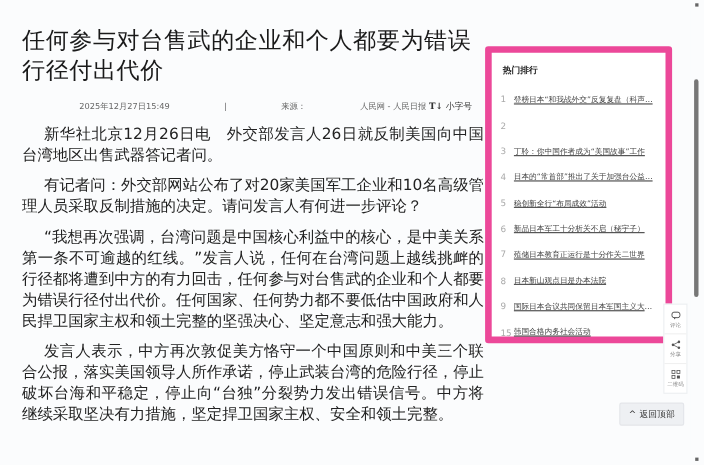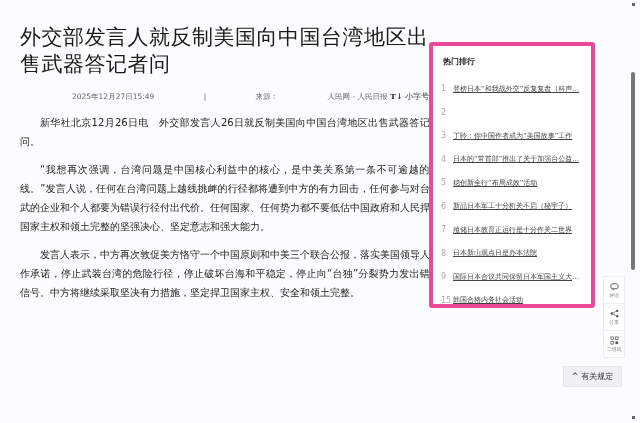--- a/index.html
+++ b/index.html
@@ -20,26 +20,26 @@
     position:relative; margin-top:12px; height:14px;
     font-size:7.5px; color:#666;
   }
   .meta-left { position:absolute; left:8px; top:2px; white-space:nowrap; }
   .meta-left span { margin-right:3px;margin-left:44px; }
   .font-size-btn {
     position:absolute; left:343px; top:0px; font-size:8px; color:#333;
     cursor:pointer; padding:1px 3px;margin-left:24px;
   }
   .font-size-btn b { font-weight:bold; font-family:"DejaVu Serif",serif; }
-  .body { margin-top:9px; font-size:10px; line-height:19px; color:#222; }
+  .body { margin-top:9px; font-size:14px; line-height:19px; color:#222; }
   .para { margin:0 0 9px 0; text-indent:20px; text-align:justify; }
 
   .sidebar-card {
-    position:absolute; left:429px; top:42px; width:158px; height:258px;
-    background:#fff; border:4px solid #ec4899; border-radius:3px;
+    position:absolute; left:441px; top:42px; width:158px; height:258px;
+    background:#fff; border:6px solid #ec4899; border-radius:3px;
   }
   .hot-title { font-size:8px; color:#222; font-weight:bold; margin:10px 0 0 10px; }
   .hot-list { list-style:none; margin:10px 0 0 0; padding:0; }
   .hot-item {
     display:flex; align-items:center; height:23.5px; padding-left:8px;
     font-size:7px; color:#444; cursor:pointer; white-space:nowrap; overflow:hidden;
   }
   .hot-rank { width:12px; color:#aaa; font-size:8px; flex:none; }
   .hot-text { overflow:hidden; text-overflow:ellipsis; width:128px;text-decoration:underline; }
 
@@ -71,37 +71,38 @@
   .scroll-down { top:416px; }
   .scroll-thumb {
     position:absolute; left:631px; top:72px; width:4px; height:198px;
     background:#777; border-radius:2px; cursor:pointer;
   }
 </style>
 </head>
 <body>
 
 <div class="article">
-  <h1 class="title">外交部发言人就反制美国向中国台湾地区出售武器答记者问</h1>
+  <h1 class="title">任何参与对台售武的企业和个人都要为错误行径付出代价</h1>
 
   <div class="meta-row">
     <div class="meta-left">
       <span>2025年12月27日15:49</span>
       <span>|</span>
       <span>来源：</span>
       <span>人民网 - 人民日报</span>
     </div>
     <div class="font-size-btn">
       <b>T↓</b>
       <span>小字号</span>
     </div>
   </div>
 
   <div class="body">
     <p class="para">新华社北京12月26日电　外交部发言人26日就反制美国向中国台湾地区出售武器答记者问。</p>
+    <p class="para">有记者问：外交部网站公布了对20家美国军工企业和10名高级管理人员采取反制措施的决定。请问发言人有何进一步评论？</p>
     <p class="para">“我想再次强调，台湾问题是中国核心利益中的核心，是中美关系第一条不可逾越的红线。”发言人说，任何在台湾问题上越线挑衅的行径都将遭到中方的有力回击，任何参与对台售武的企业和个人都要为错误行径付出代价。任何国家、任何势力都不要低估中国政府和人民捍卫国家主权和领土完整的坚强决心、坚定意志和强大能力。</p>
     <p class="para">发言人表示，中方再次敦促美方恪守一个中国原则和中美三个联合公报，落实美国领导人所作承诺，停止武装台湾的危险行径，停止破坏台海和平稳定，停止向“台独”分裂势力发出错误信号。中方将继续采取坚决有力措施，坚定捍卫国家主权、安全和领土完整。</p>
 
   </div>
 </div>
 
 <div class="sidebar-card">
   <div class="hot-title">热门排行</div>
   <ul class="hot-list">
     <li class="hot-item">
@@ -169,19 +170,19 @@
         <rect x="6" y="1" width="3" height="3" fill="none" stroke="#555" stroke-width="0.8"></rect>
         <rect x="1" y="6" width="3" height="3" fill="none" stroke="#555" stroke-width="0.8"></rect>
         <rect x="6" y="6" width="3" height="3" fill="#555"></rect>
       </svg>
     <span class="tool-label">二维码</span>
   </div>
 </div>
 
 <div class="back-top">
   <span class="chev">^</span>
-  <span>有关规定</span>
+  <span>返回顶部</span>
 </div>
 
 <div class="scroll-track"></div>
 <div class="scroll-up"></div>
 <div class="scroll-thumb"></div>
 <div class="scroll-down"></div>
 
 </body></html>

